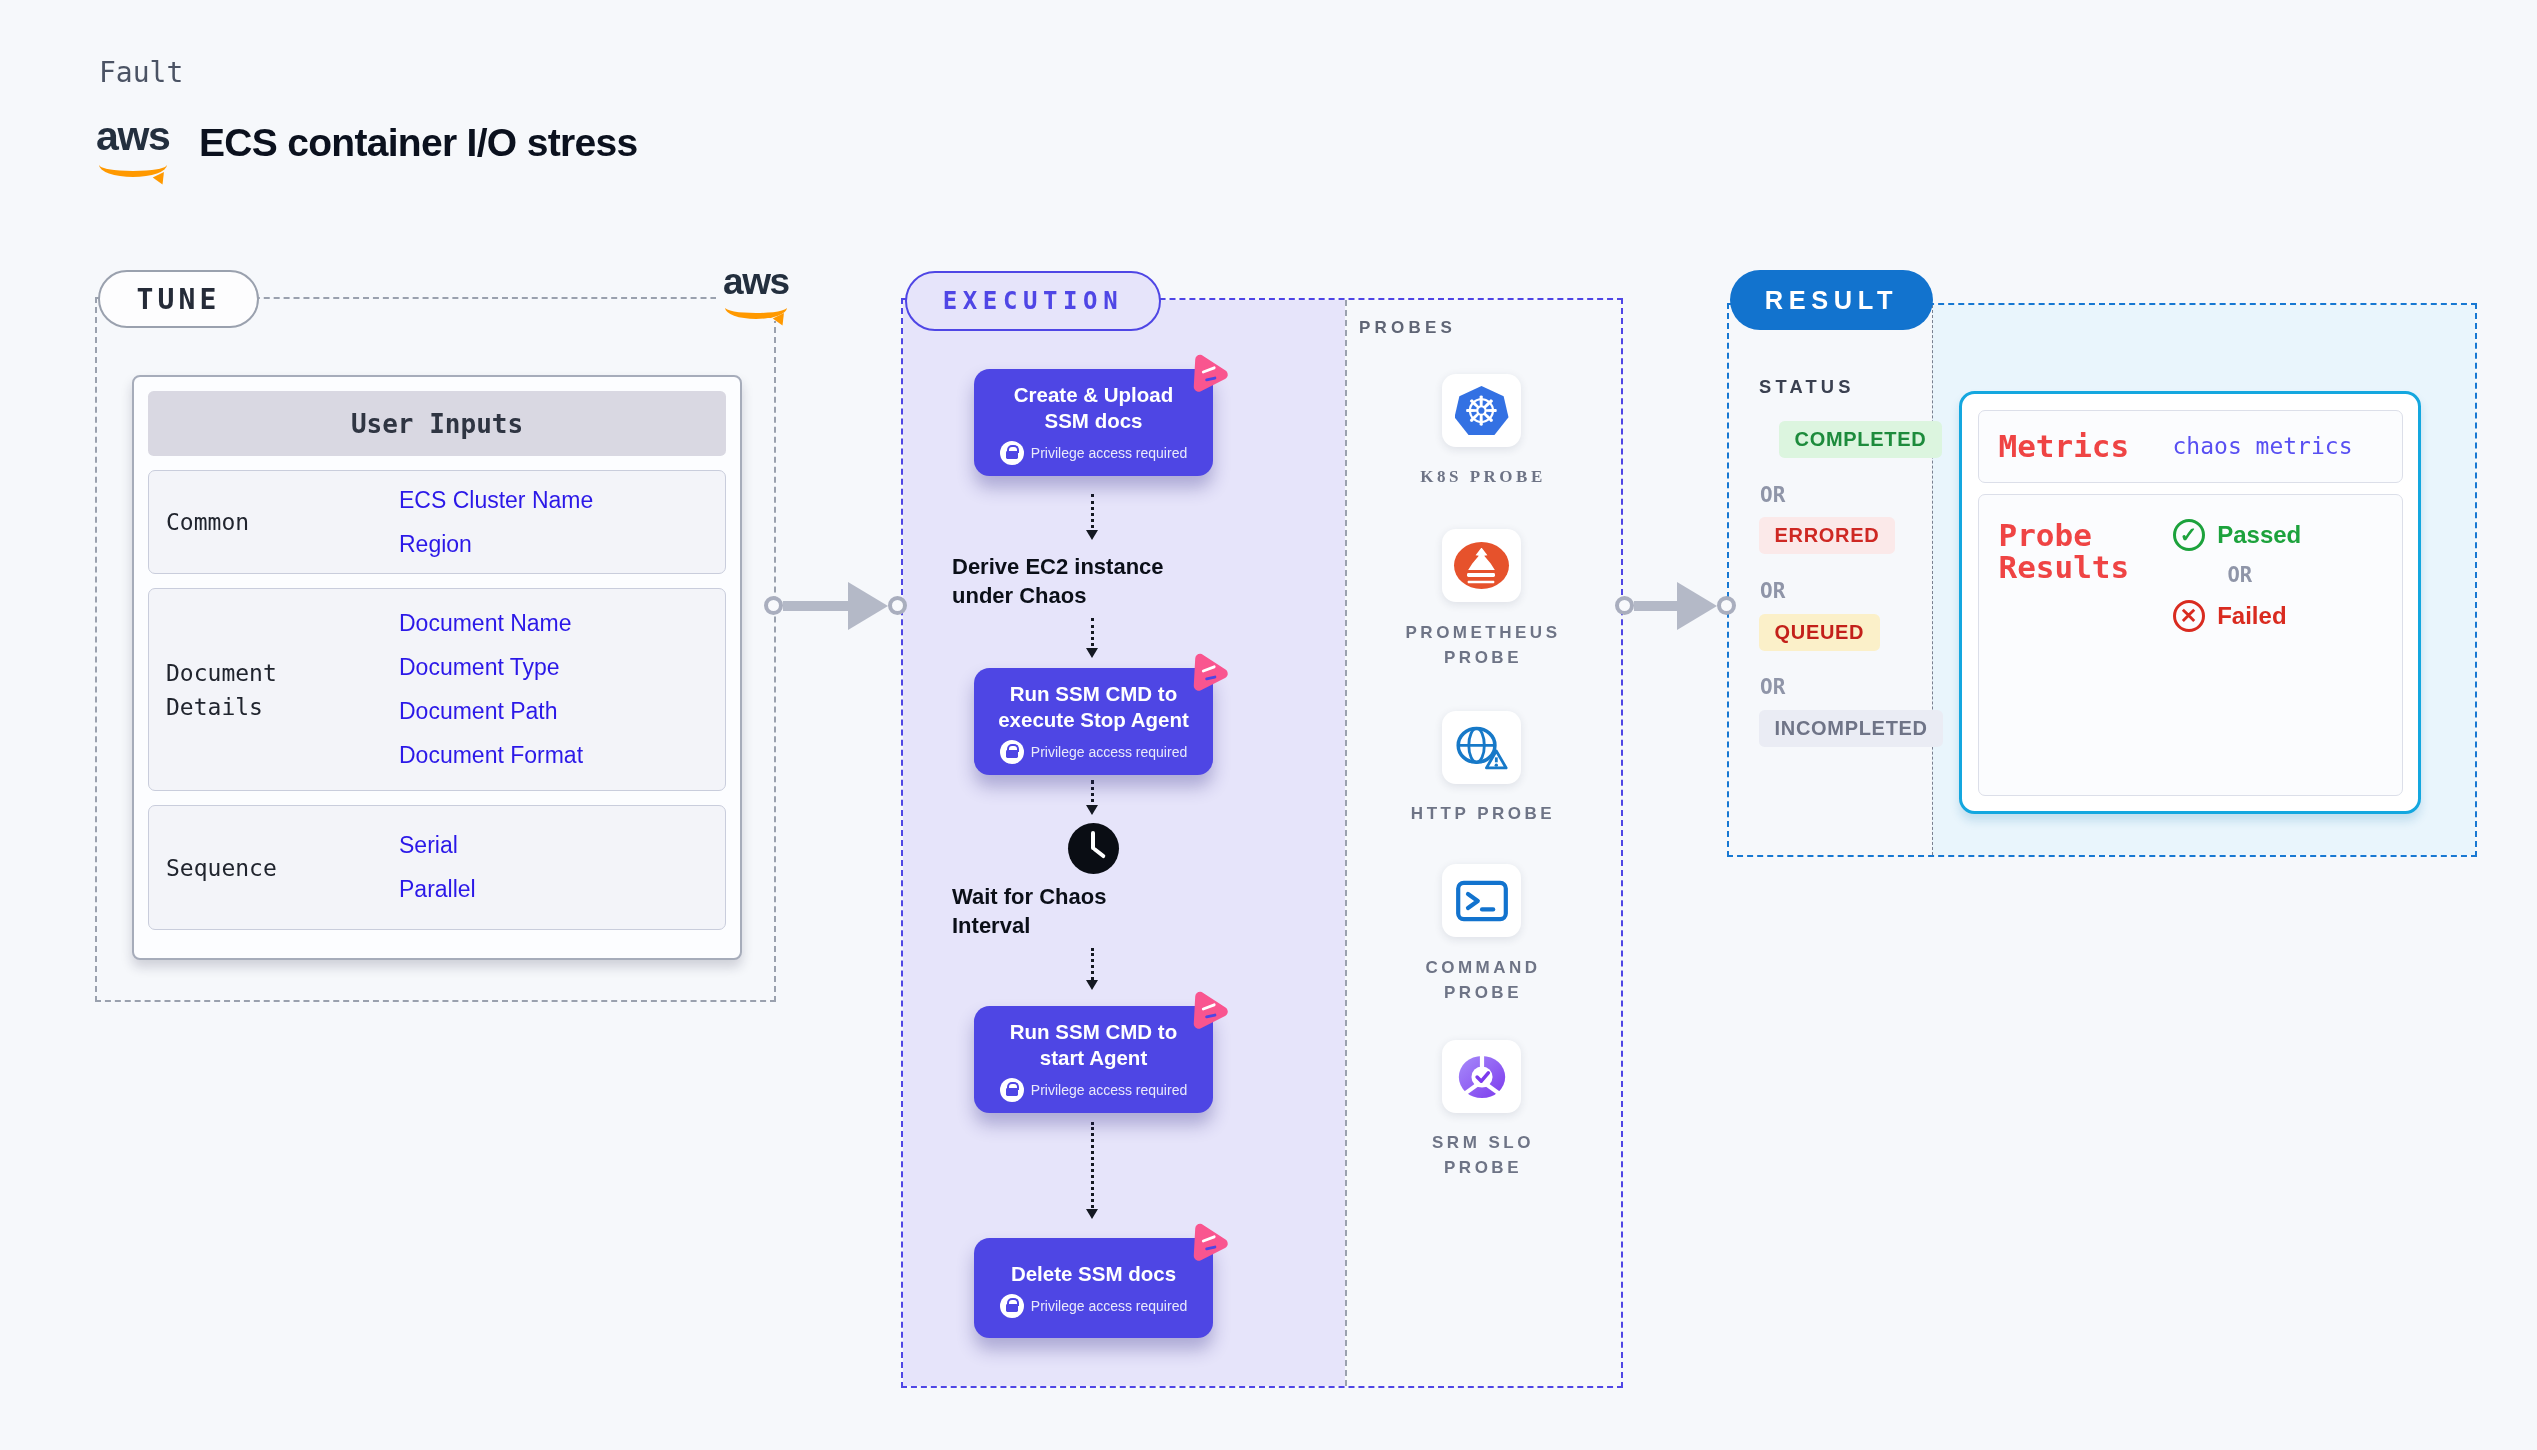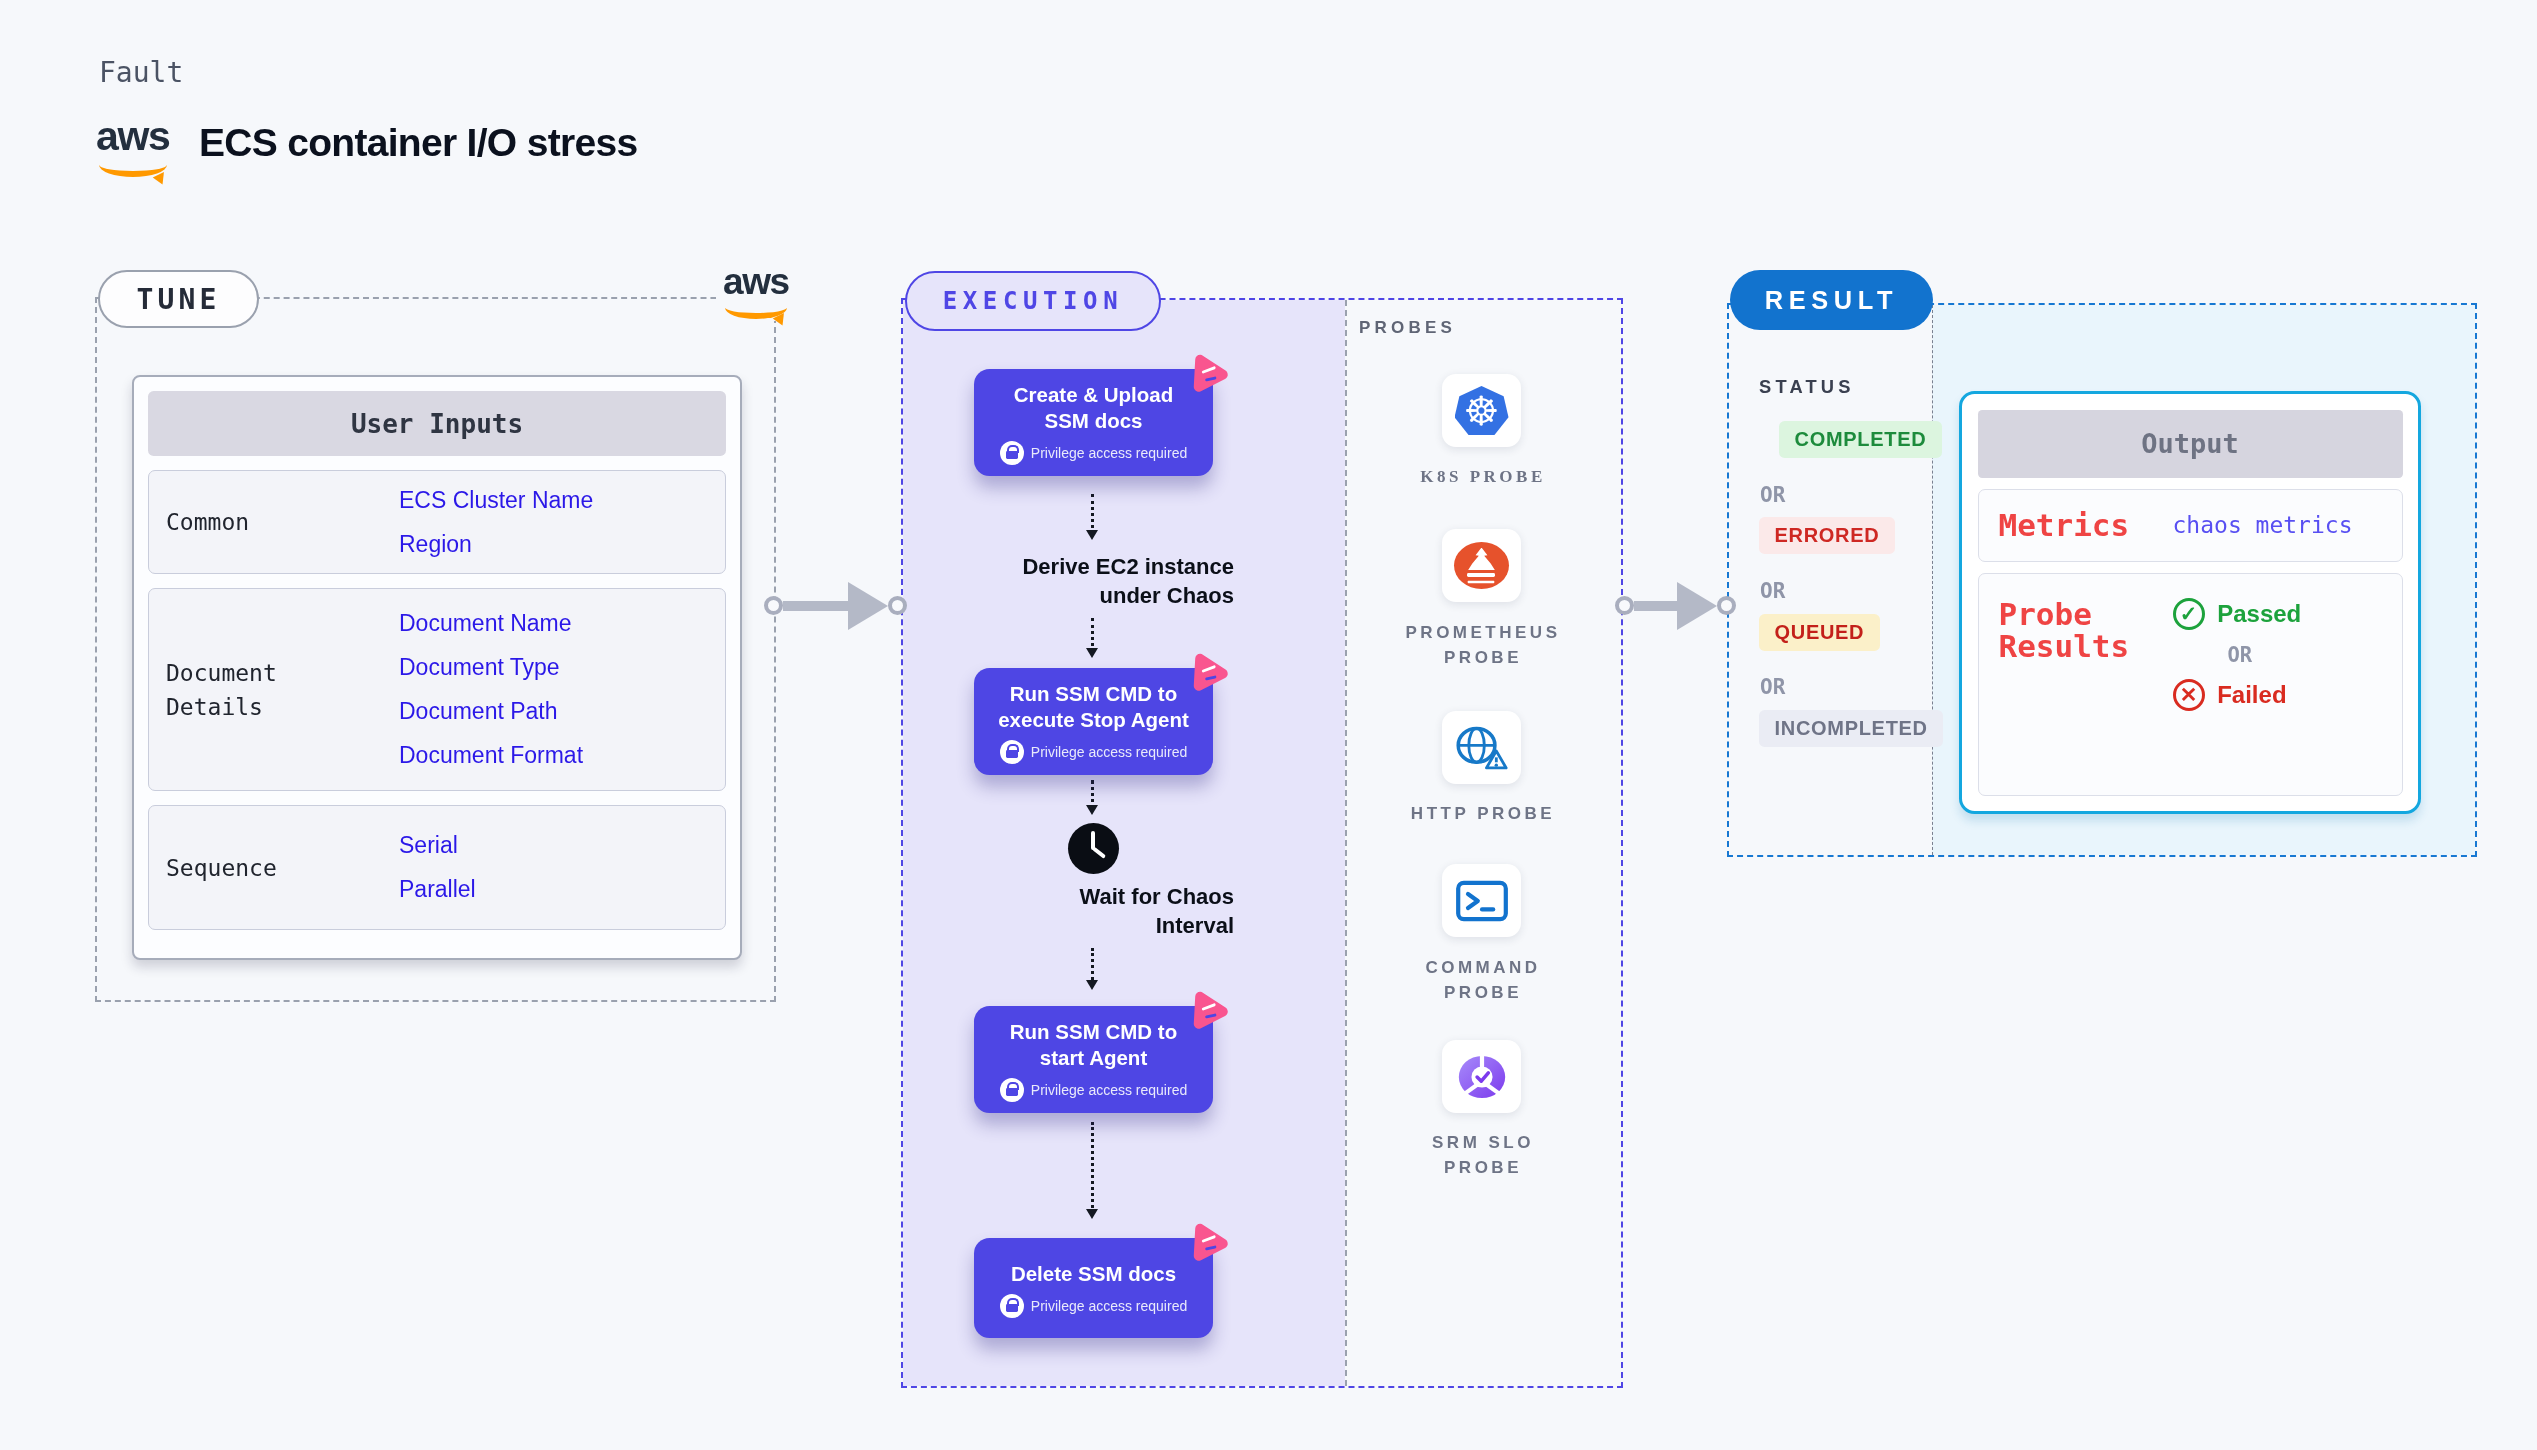--- a/index.html
+++ b/index.html
@@ -65,21 +65,21 @@
      color:#fff;text-align:center;box-shadow:0 11.3px 17px rgba(44,38,130,.30);padding:12.7px 7px 11.3px;z-index:3;}
   .step-card .t{font-size:20.5px;font-weight:bold;line-height:26px;}
   .chip{margin-top:7px;display:flex;align-items:center;justify-content:center;gap:7px;}
   .lock{position:relative;width:24px;height:24px;border-radius:50%;background:#fff;flex:0 0 24px;}
   .lock::before{content:"";position:absolute;top:4.2px;left:7px;width:8.5px;height:6.4px;border:2.1px solid #4E46E4;
      border-bottom:none;border-radius:5px 5px 0 0;}
   .lock::after{content:"";position:absolute;top:10.6px;left:6.4px;width:12px;height:7.8px;background:#4E46E4;border-radius:1.4px;}
   .chip .ctxt{font-size:14px;color:#E9EAFB;}
   .card-single{padding:22.6px 7px 20px;}
   .litmus{position:absolute;top:-17px;right:-18.3px;width:45px;height:45px;}
-  .flow-text{position:absolute;left:952px;width:282px;text-align:right;font-size:22px;font-weight:bold;
+  .flow-text{position:absolute;left:952px;width:282px;text-align:left;font-size:22px;font-weight:bold;
      color:#0B0F18;line-height:29px;z-index:3;}
   .varrow{position:absolute;left:1091px;border-left:3.5px dotted #141821;z-index:2;}
   .varrow::after{content:"";position:absolute;left:-7.8px;bottom:-11.3px;width:0;height:0;
      border:6.4px solid transparent;border-top:10px solid #141821;}
   .clock{position:absolute;left:1068px;top:823px;width:51px;height:51px;border-radius:50%;background:#0A0D14;z-index:3;}
   .clock::before{content:"";position:absolute;left:23px;top:7.8px;width:4.2px;height:19px;background:#fff;border-radius:2.1px;}
   .clock::after{content:"";position:absolute;left:25px;top:23px;width:15px;height:4.2px;background:#fff;border-radius:2.1px;
      transform-origin:left center;transform:rotate(38deg);}
 
   
@@ -338,21 +338,20 @@
   <div class="status-head">STATUS</div>
   <div class="badge b-completed">COMPLETED</div>
   <div class="or or1">OR</div>
   <div class="badge b-errored">ERRORED</div>
   <div class="or or2">OR</div>
   <div class="badge b-queued">QUEUED</div>
   <div class="or or3">OR</div>
   <div class="badge b-incompleted">INCOMPLETED</div>
 
   <div class="output-card">
-    <div class="out-header">Output</div>
     <div class="out-row metrics-row">
       <div class="out-label">Metrics</div>
       <div class="metrics-val">chaos metrics</div>
     </div>
     <div class="out-row probe-res-row">
       <div class="out-label pre">Probe
 Results</div>
       <div class="results">
         <div class="res-line">
           <span class="res-icon ri-green"></span>

